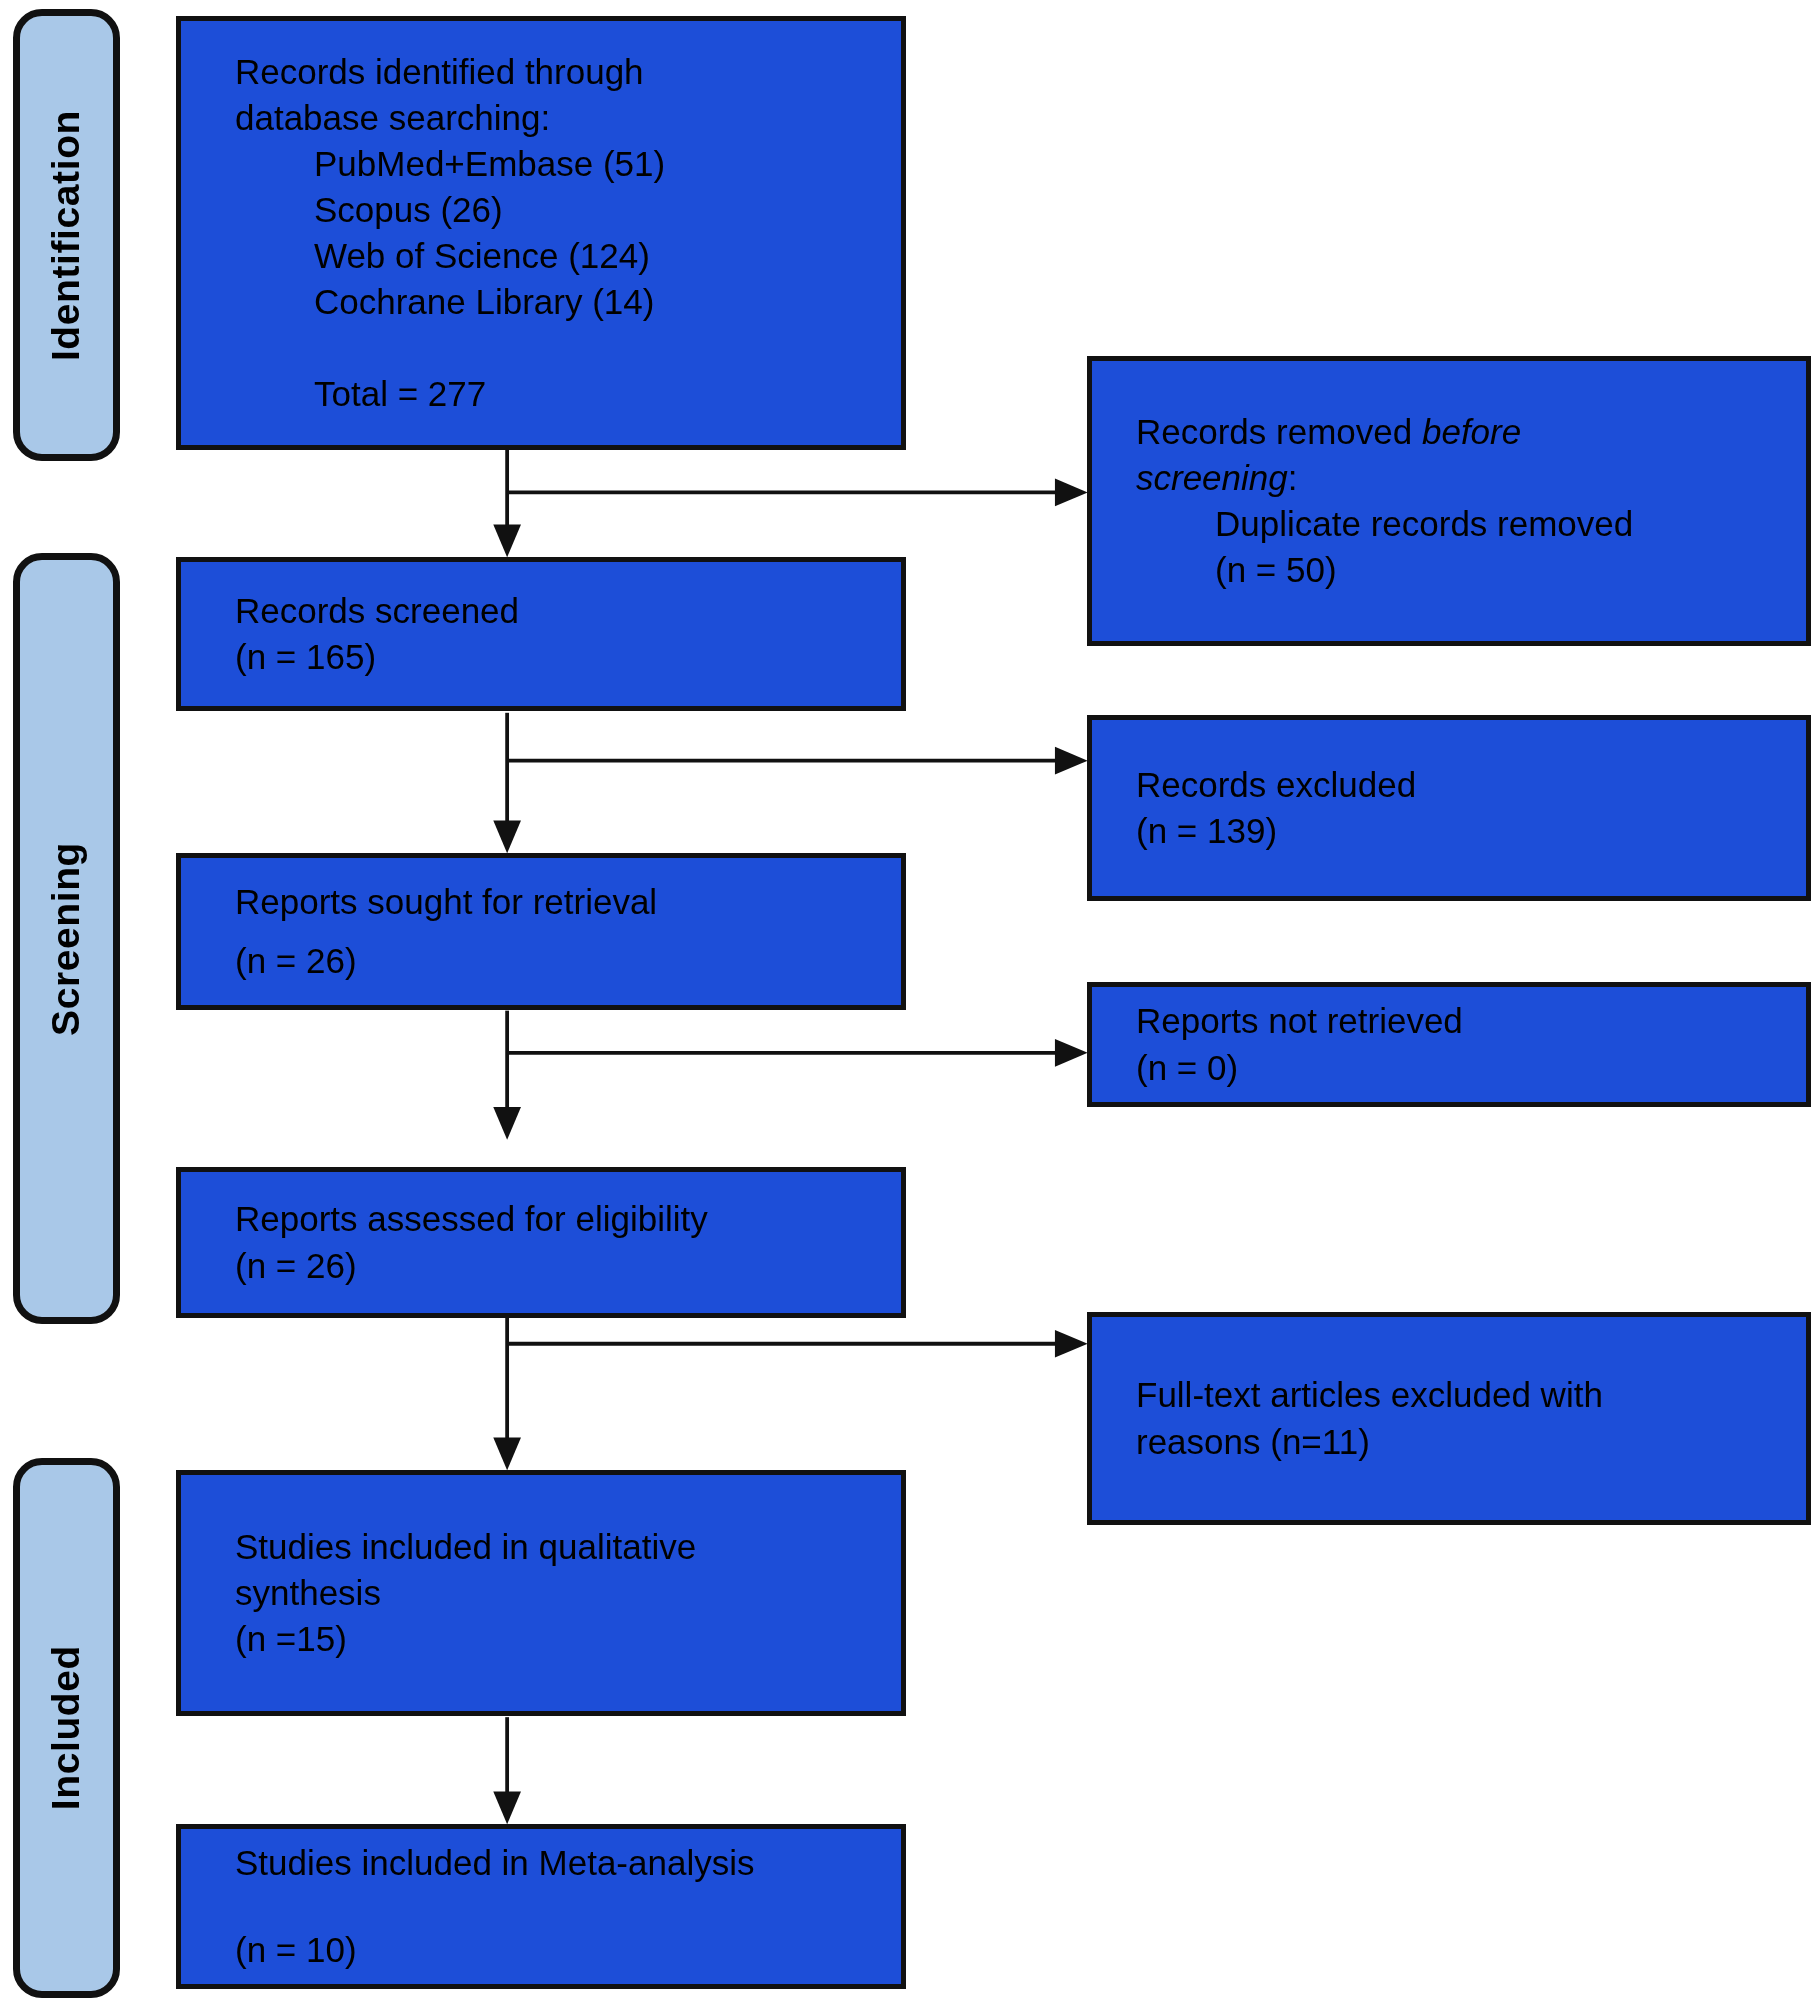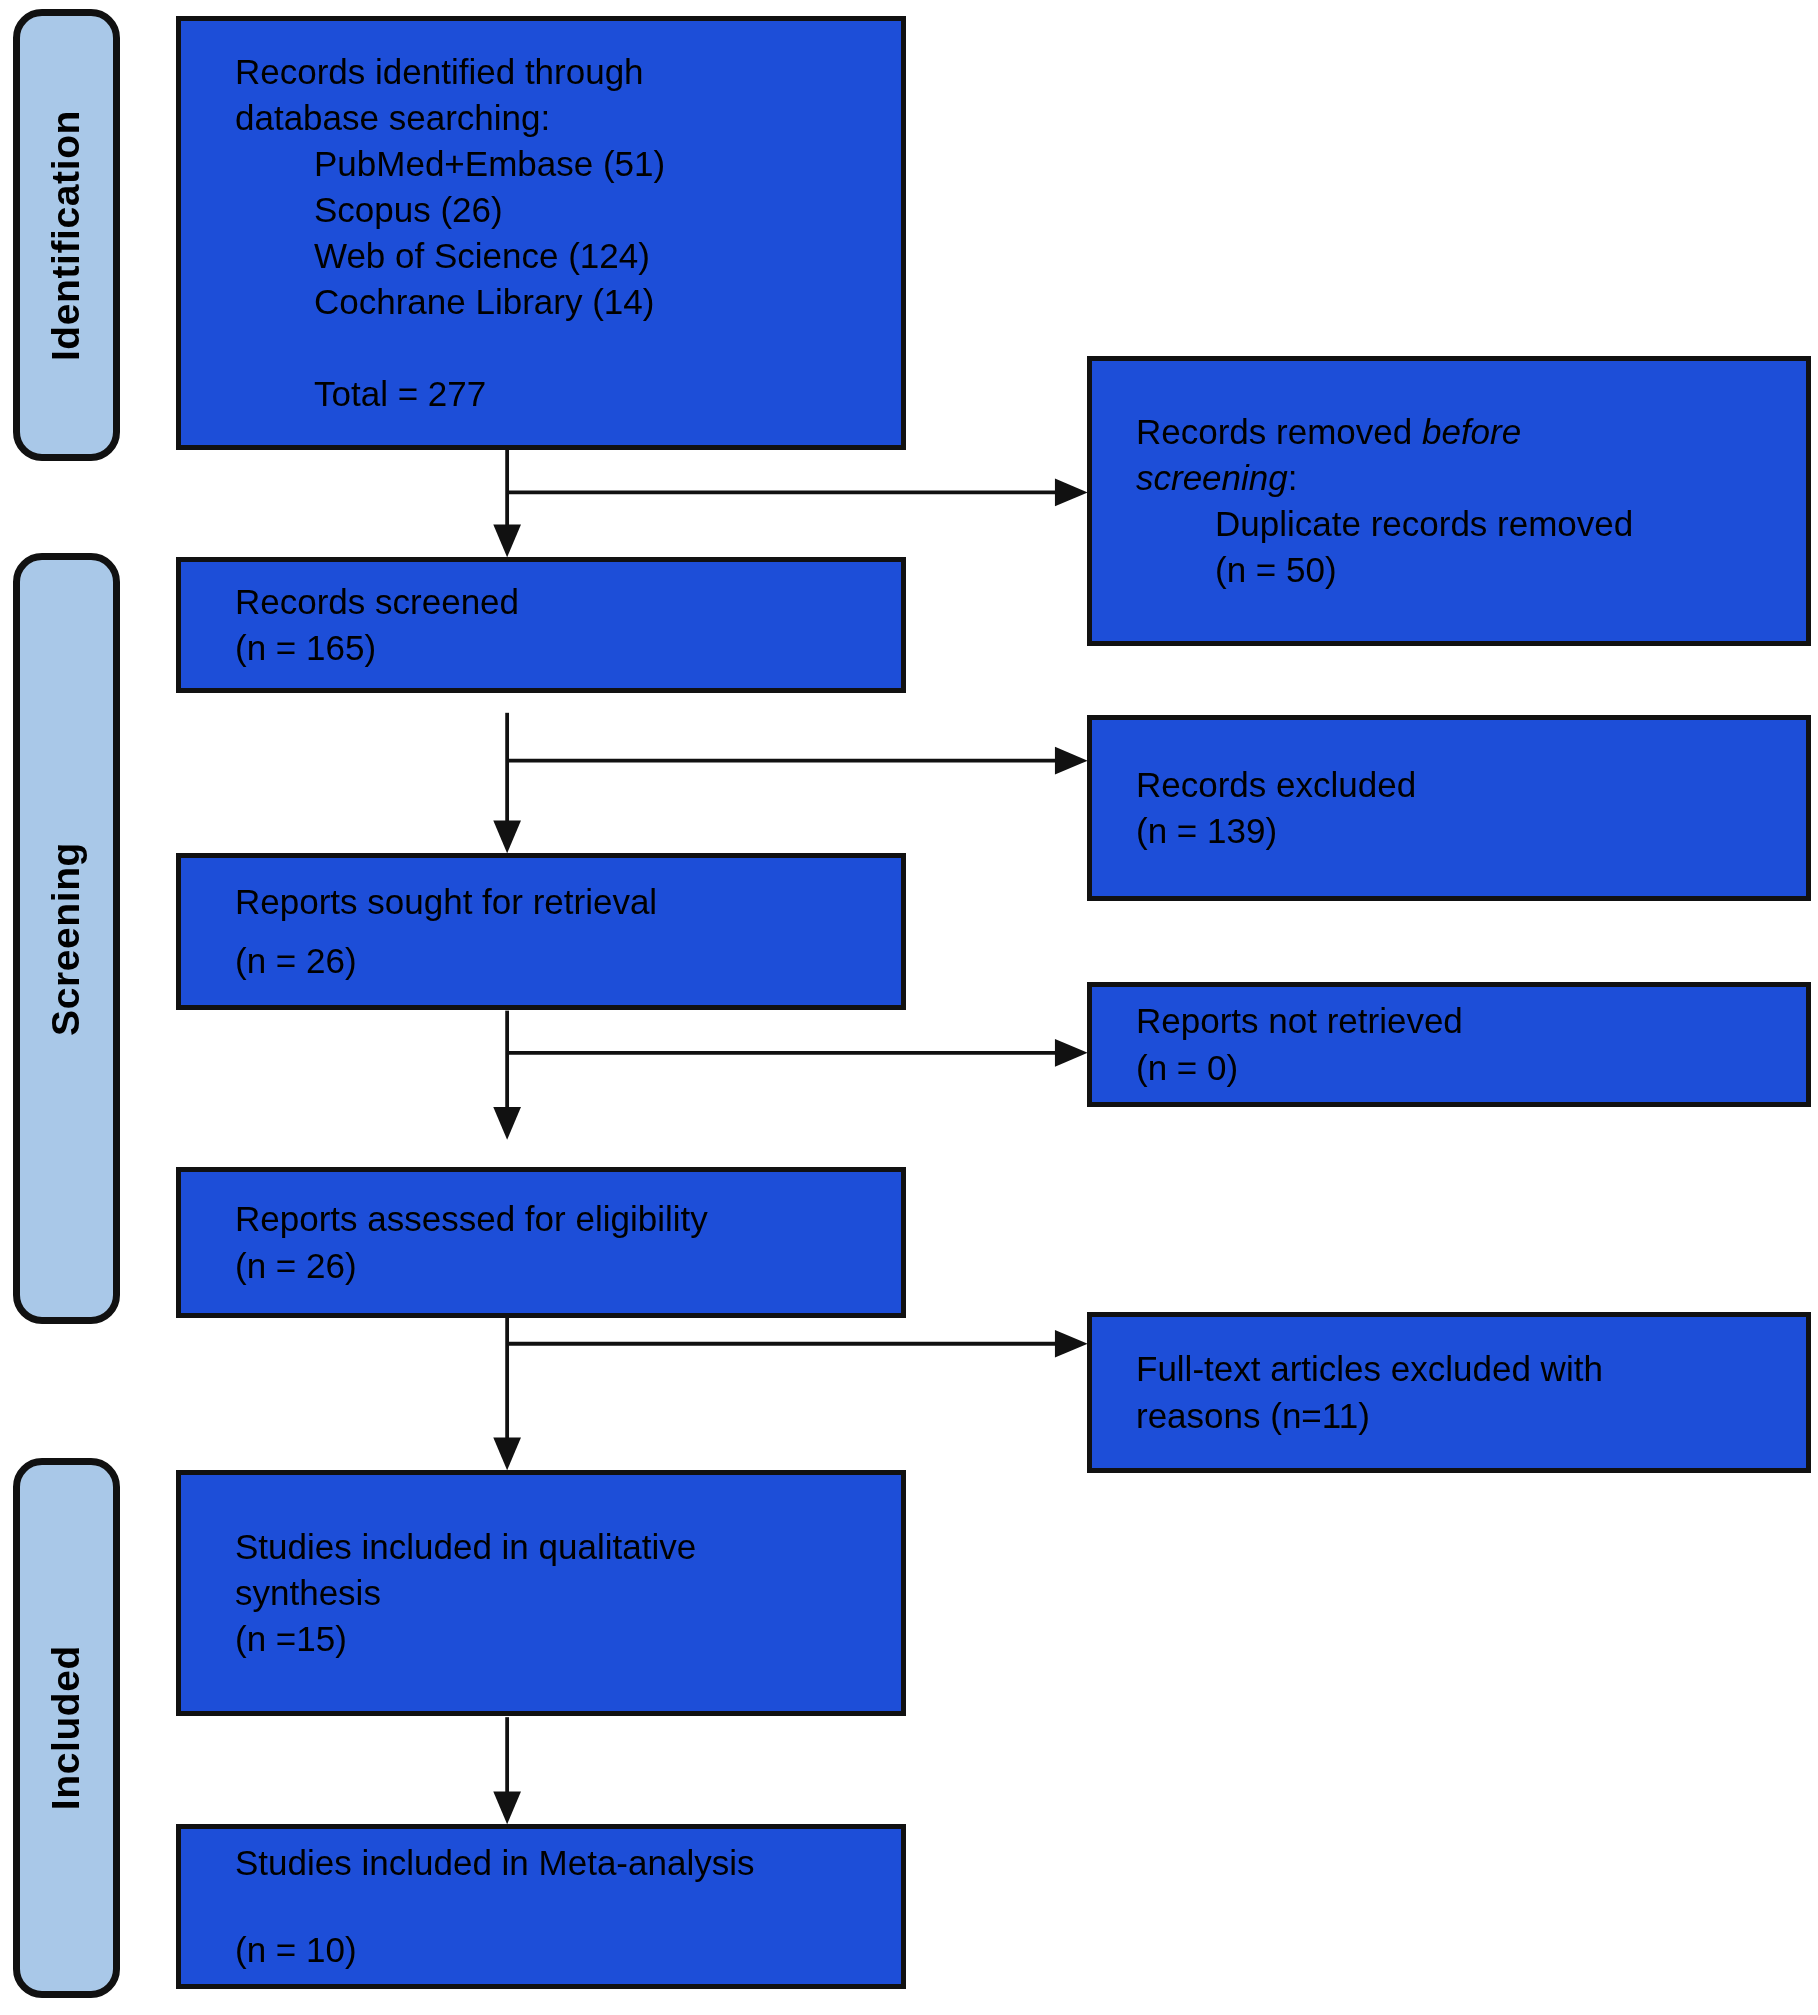--- a/index.html
+++ b/index.html
@@ -57,30 +57,30 @@
     line-height: 1.32;
     display: flex;
     flex-direction: column;
     justify-content: center;
     padding: 12.6px 25px 12.6px 54px;
   }
   .main-box { left: 176px;  width: 730px; }
   .side-box { left: 1087px; width: 724px; padding-left: 44px; }
 
   #box-identified  { top: 15.7px;   height: 434px; }
-  #box-screened    { top: 557px;  height: 136px; }
+  #box-screened    { top: 557px;  height: 154px; }
   #box-sought      { top: 853px; height: 157px; gap: 12px; }
   #box-assessed    { top: 1167px; height: 151px; }
   #box-qualitative { top: 1470px; height: 246px; }
   #box-meta        { top: 1824px; height: 165px; gap: 40px; }
 
   #sbox-removed      { top: 356px;  height: 290px; }
   #sbox-excluded     { top: 715px; height: 186px; }
   #sbox-notretrieved { top: 982px; height: 125px; }
-  #sbox-fulltext     { top: 1312px; height: 161px; }
+  #sbox-fulltext     { top: 1312px; height: 213px; }
 
   .indent { padding-left: 79px; }
   .spacer { height: 45px; }
   .ital   { font-style: italic; }
 </style>
 </head>
 <body>
 
 <div id="canvas">
 

